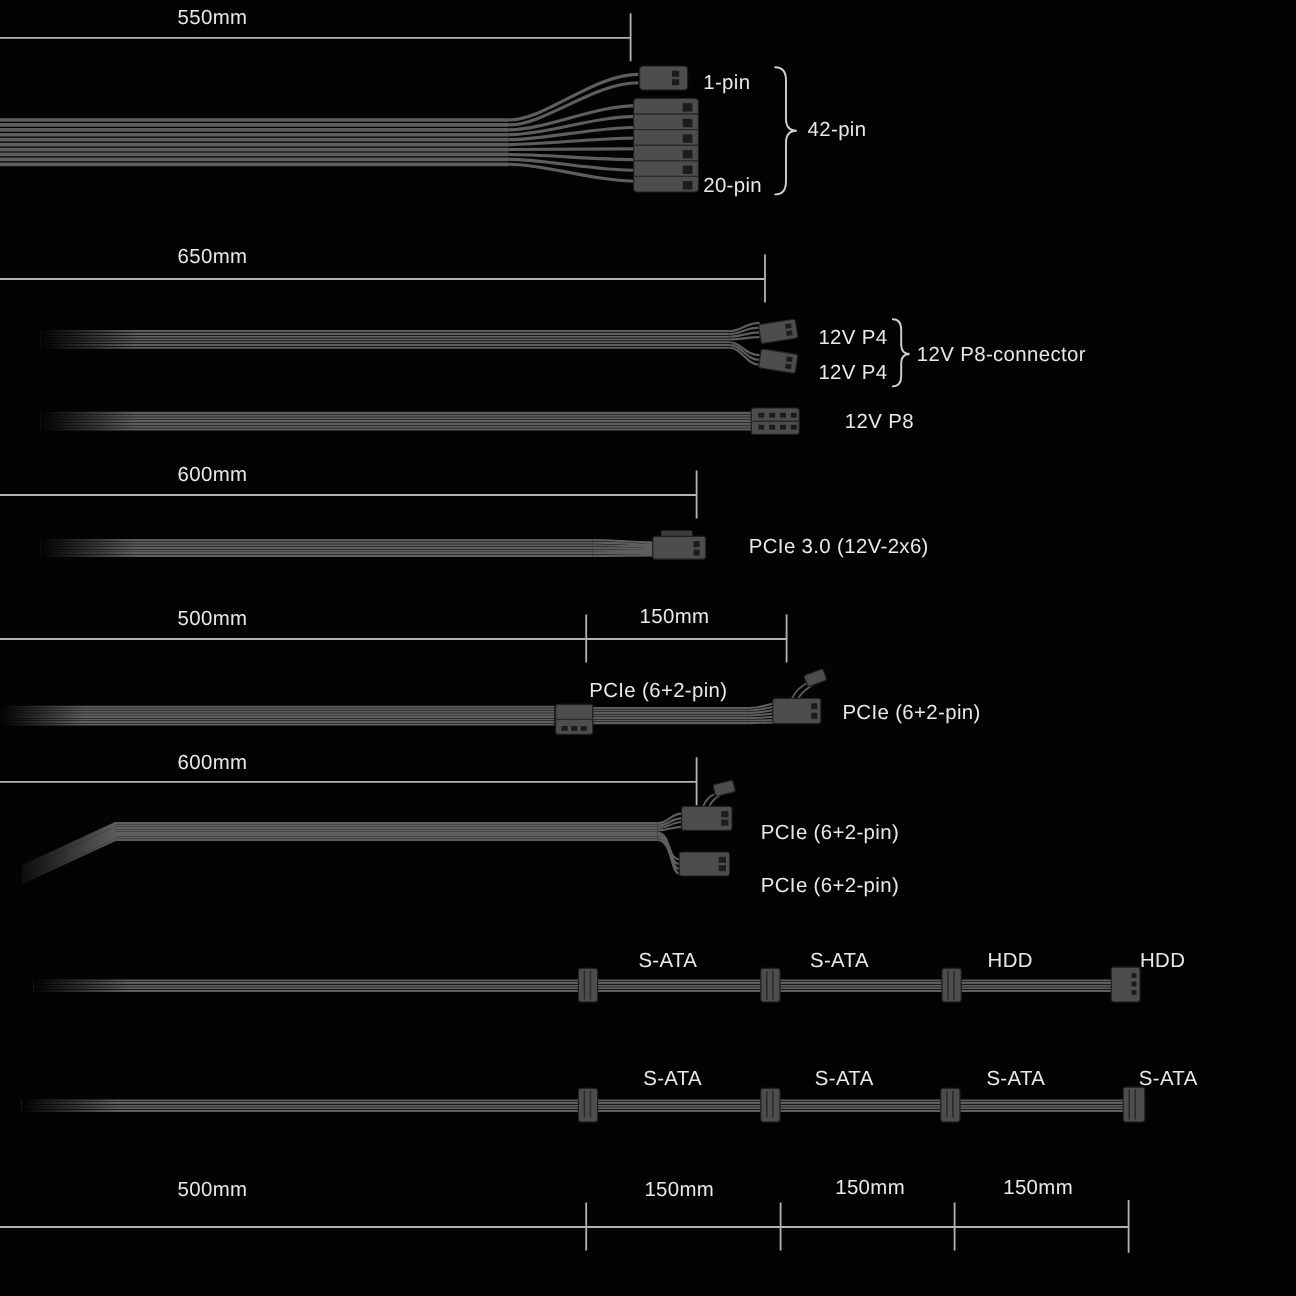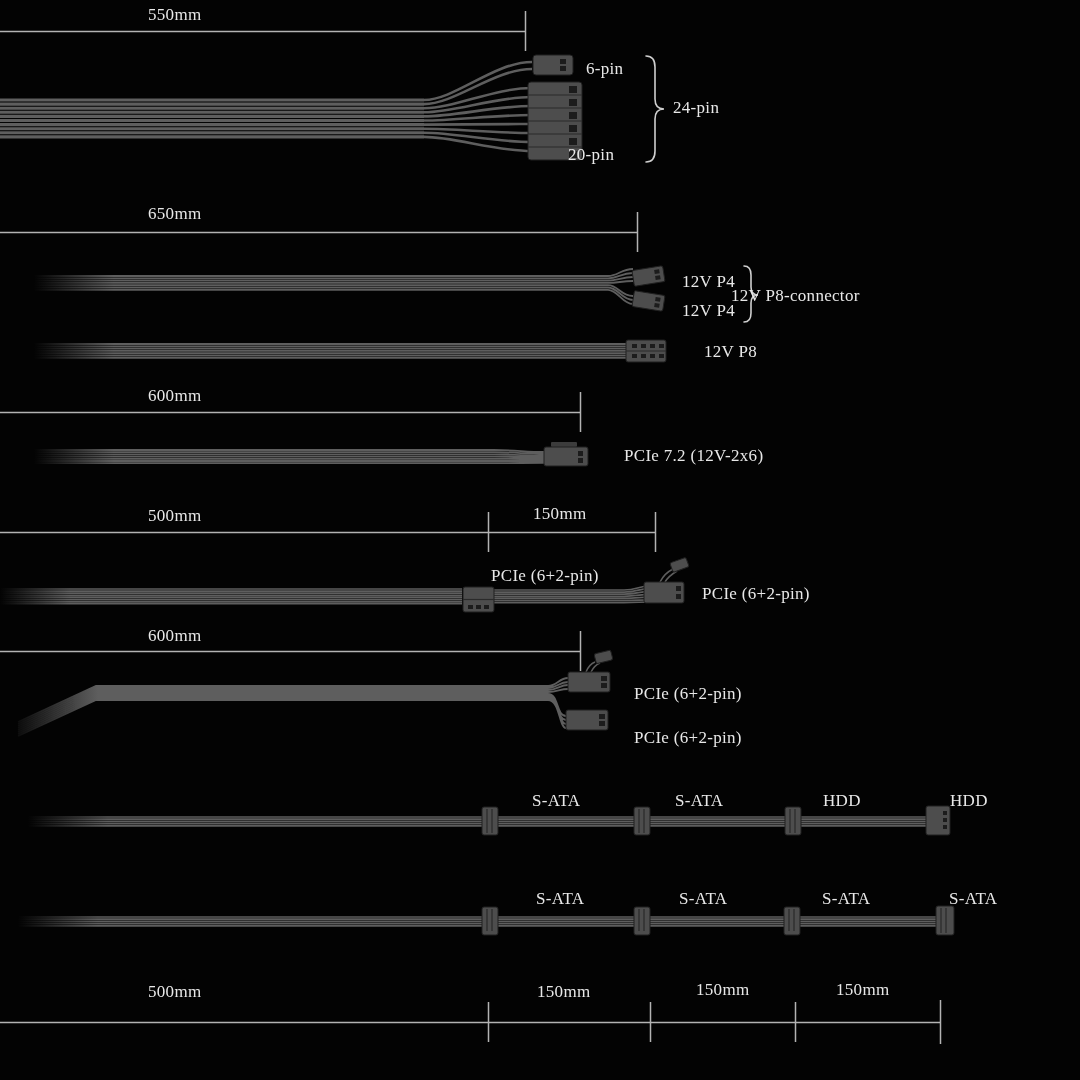--- a/index.html
+++ b/index.html
@@ -1,16 +1,16 @@
 <!DOCTYPE html>
 <html style="--bg: #030303; --cable: #5e5e5e; --connector: #4d4d4d; --measure-line: #b3b3b3; --text: #e8e8e8;"><head>
 <meta charset="utf-8">
 <style>
   html,body{margin:0;padding:0;background:#000;}
-  .canvas{position:relative;width:1080px;height:1080px;background:var(--bg,#030303);overflow:hidden;font-family:Liberation Serif, serif;}
+  .canvas{position:relative;width:1080px;height:1080px;background:var(--bg,#030303);overflow:hidden;font-family:Liberation Sans, sans-serif;}
   .canvas svg{position:absolute;left:0;top:0;}
   .lbl{position:absolute;font-size:17px;line-height:20px;color:var(--text,#e8e8e8);letter-spacing:.3px;white-space:nowrap;}
   .strand{stroke:var(--cable,#5e5e5e);fill:none;}
   .wire{stroke:var(--cable,#5e5e5e);fill:none;}
   .conn{fill:var(--connector,#4d4d4d);stroke:#202020;stroke-width:1;}
   .conn-dark{fill:#3c3c3c;}
   .pin{fill:#1c1c1c;}
   .rib{stroke:#2a2a2a;stroke-width:1.2;fill:none;}
   .brace{stroke:#cfcfcf;stroke-width:1.6;fill:none;stroke-linecap:round;}
   .mline{stroke:var(--measure-line,#b3b3b3);stroke-width:1.5;fill:none;}
@@ -187,32 +187,32 @@
         <path class="rib" d="M789 909V931M794 909V931"></path>
       </g>
       <g>
         <rect class="conn" x="936" y="906" width="18" height="29" rx="2"></rect>
         <path class="rib" d="M941 908V933M946 908V933"></path>
       </g>
     </g>
   </svg>
 
   <span class="lbl" style="left:148px;top:5px">550mm</span>
-  <span class="lbl" style="left:586px;top:59px">6-pin</span>
-  <span class="lbl" style="left:673px;top:98px">24-pin</span>
-  <span class="lbl" style="left:568px;top:145px">20-pin</span>
+  <span class="lbl" style="left:586px;top:59px">1-pin</span>
+  <span class="lbl" style="left:673px;top:98px">42-pin</span>
+  <span class="lbl" style="left:586px;top:145px">20-pin</span>
 
   <span class="lbl" style="left:148px;top:204px">650mm</span>
   <span class="lbl" style="left:682px;top:272px">12V P4</span>
-  <span class="lbl" style="left:731px;top:286px">12V P8-connector</span>
+  <span class="lbl" style="left:764px;top:286px">12V P8-connector</span>
   <span class="lbl" style="left:682px;top:301px">12V P4</span>
   <span class="lbl" style="left:704px;top:342px">12V P8</span>
 
   <span class="lbl" style="left:148px;top:386px">600mm</span>
-  <span class="lbl" style="left:624px;top:446px">PCIe 7.2 (12V-2x6)</span>
+  <span class="lbl" style="left:624px;top:446px">PCIe 3.0 (12V-2x6)</span>
 
   <span class="lbl" style="left:148px;top:506px">500mm</span>
   <span class="lbl" style="left:533px;top:504px">150mm</span>
   <span class="lbl" style="left:491px;top:566px">PCIe (6+2-pin)</span>
   <span class="lbl" style="left:702px;top:584px">PCIe (6+2-pin)</span>
 
   <span class="lbl" style="left:148px;top:626px">600mm</span>
   <span class="lbl" style="left:634px;top:684px">PCIe (6+2-pin)</span>
   <span class="lbl" style="left:634px;top:728px">PCIe (6+2-pin)</span>
 

